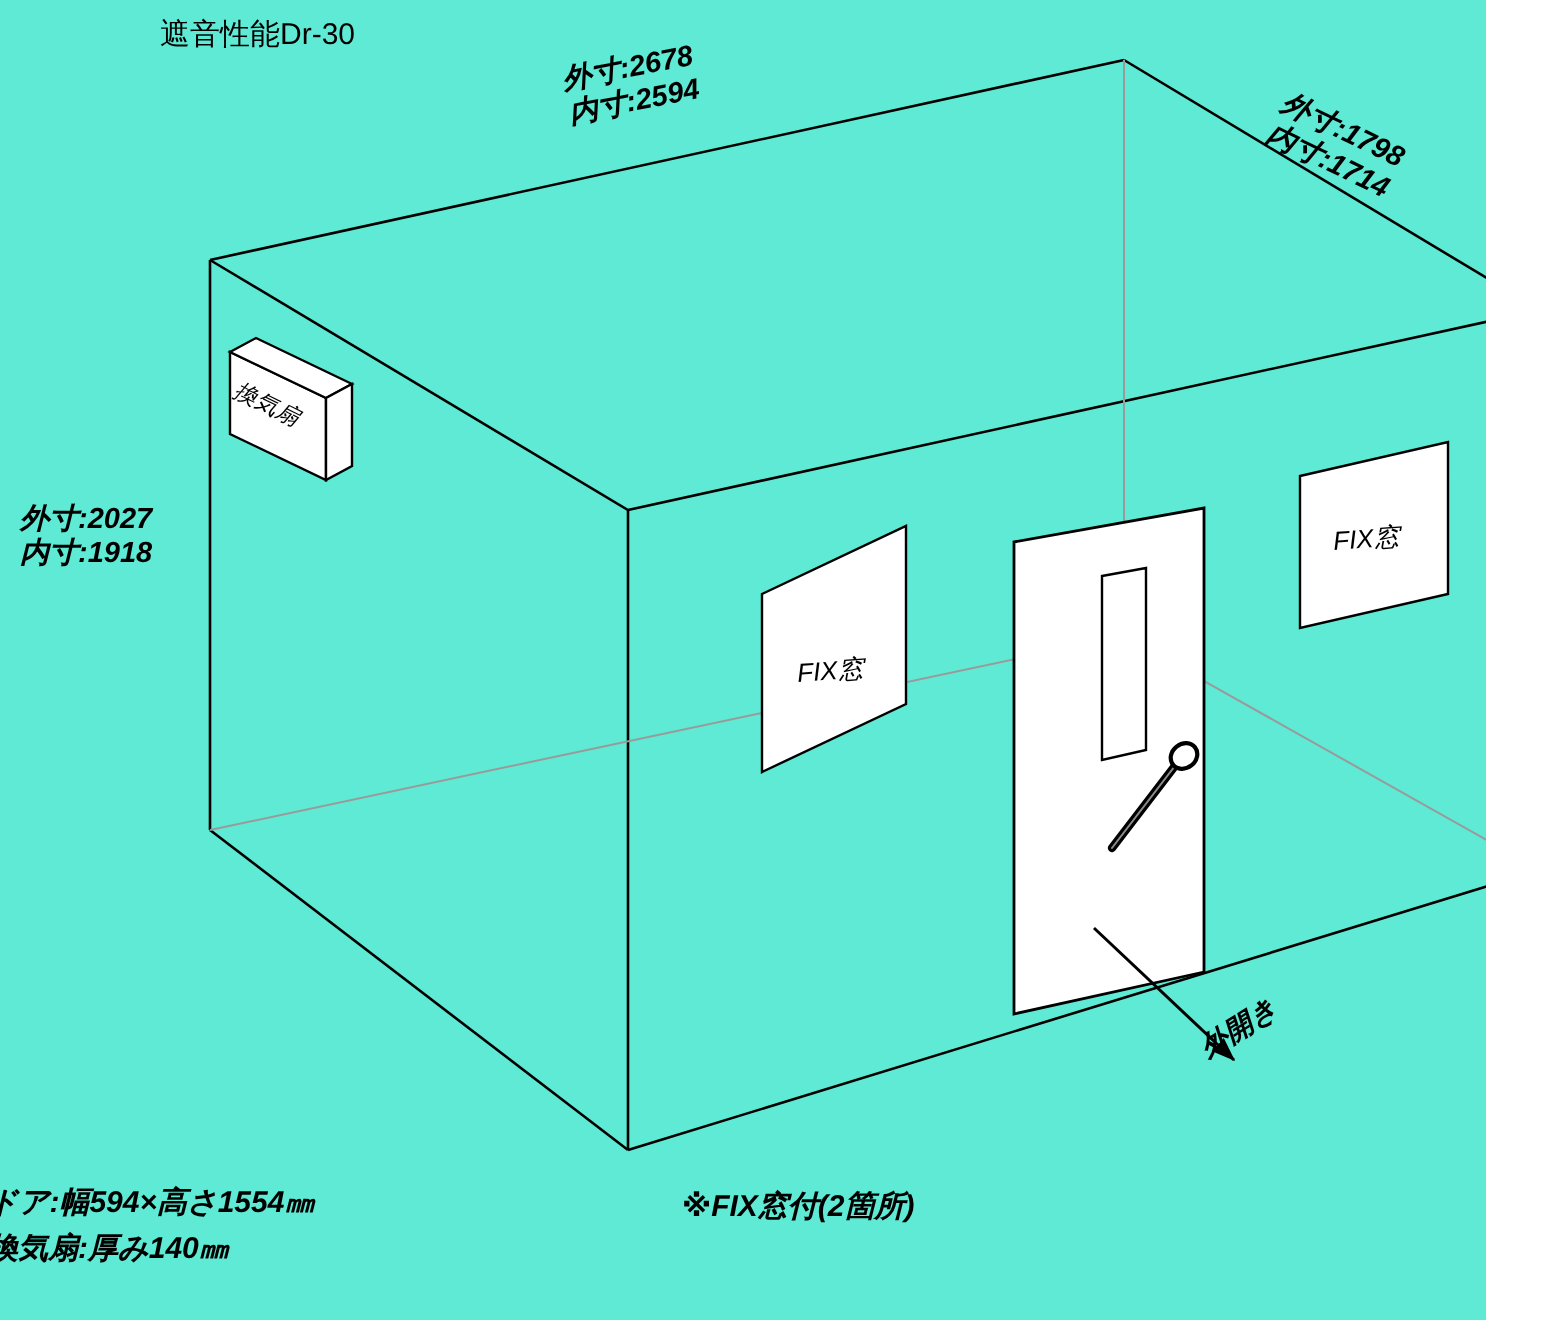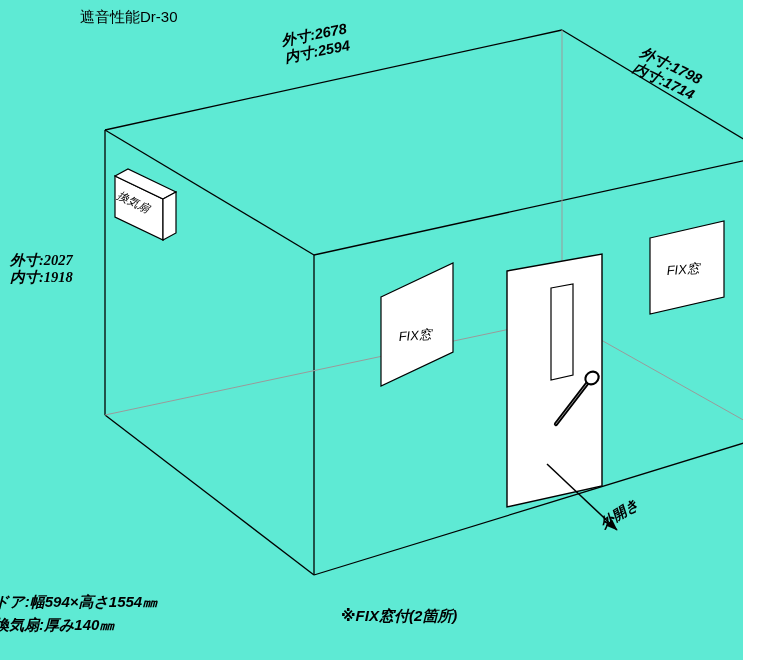--- a/index.html
+++ b/index.html
@@ -50,36 +50,34 @@
   }
   .dim-right {
     left: 645px;
     top: 44px;
     transform: rotate(26deg);
     transform-origin: left top;
   }
   .dim-left {
     left: 10px;
     top: 252px;
-    font-family: Liberation Serif, serif;
   }
   .note {
     font-style: italic;
     font-weight: bold;
     font-size: 15px;
     line-height: 23px;
   }
   .note-left {
     left: -6px;
     top: 590px;
   }
   .note-right {
     left: 341px;
     top: 592px;
-    margin-top: 12px;
   }
   .label-fan {
     font-style: italic;
     font-size: 11.5px;
     left: 121px;
     top: 188px;
     transform: rotate(26deg);
     transform-origin: left top;
   }
   .label-win {

